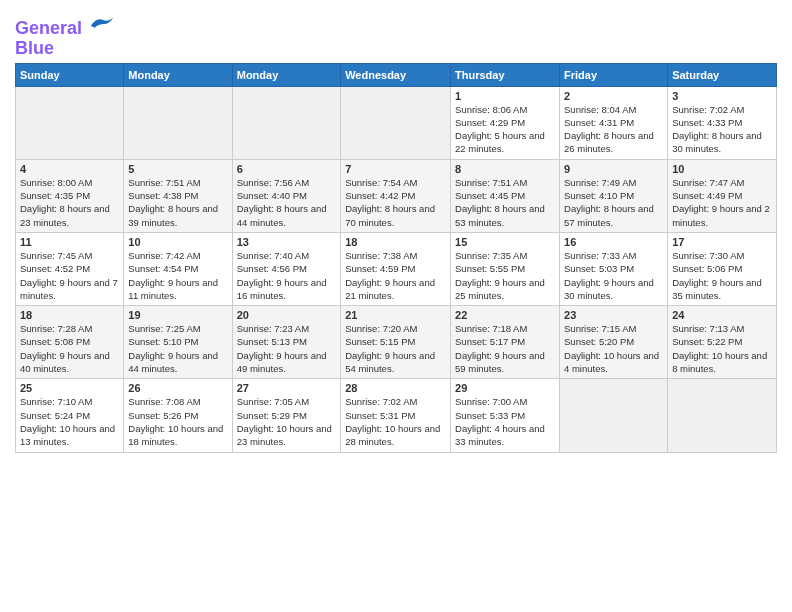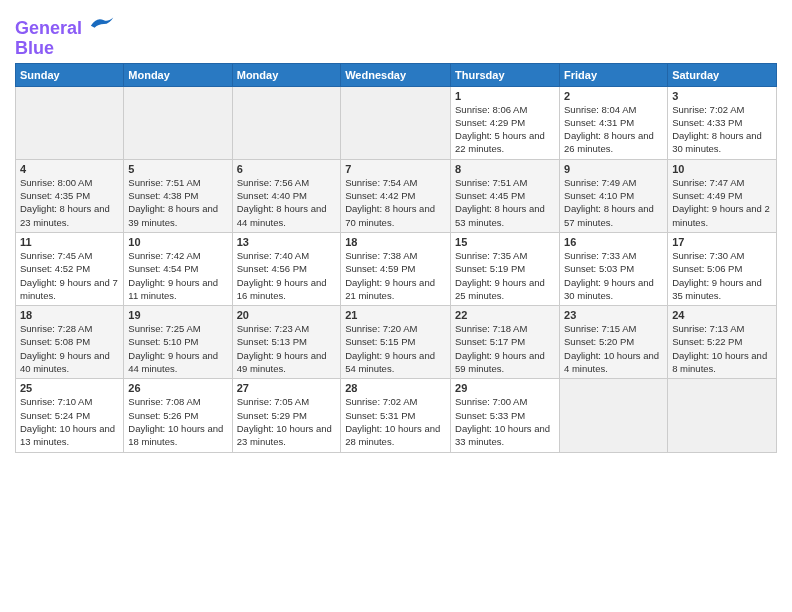--- a/index.html
+++ b/index.html
@@ -250,21 +250,21 @@
           <div class="day-info">
             <div>Sunrise: 7:38 AM</div>
             <div>Sunset: 4:59 PM</div>
             <div>Daylight: 9 hours and 21 minutes.</div>
           </div>
           </td>
           <td>
             <div class="day-num">15</div>
           <div class="day-info">
             <div>Sunrise: 7:35 AM</div>
-            <div>Sunset: 5:19 PM</div>
+            <div>Sunset: 5:55 PM</div>
             <div>Daylight: 9 hours and 25 minutes.</div>
           </div>
           </td>
           <td>
             <div class="day-num">16</div>
           <div class="day-info">
             <div>Sunrise: 7:33 AM</div>
             <div>Sunset: 5:03 PM</div>
             <div>Daylight: 9 hours and 30 minutes.</div>
           </div>
@@ -367,21 +367,21 @@
             <div>Sunrise: 7:02 AM</div>
             <div>Sunset: 5:31 PM</div>
             <div>Daylight: 10 hours and 28 minutes.</div>
           </div>
           </td>
           <td>
             <div class="day-num">29</div>
           <div class="day-info">
             <div>Sunrise: 7:00 AM</div>
             <div>Sunset: 5:33 PM</div>
-            <div>Daylight: 10 hours and 33 minutes.</div>
+            <div>Daylight: 4 hours and 33 minutes.</div>
           </div>
           </td>
           <td class="empty"></td>
           <td class="empty"></td>
         </tr>
       </tbody>
   </table>
 </div>
 
 </body></html>

